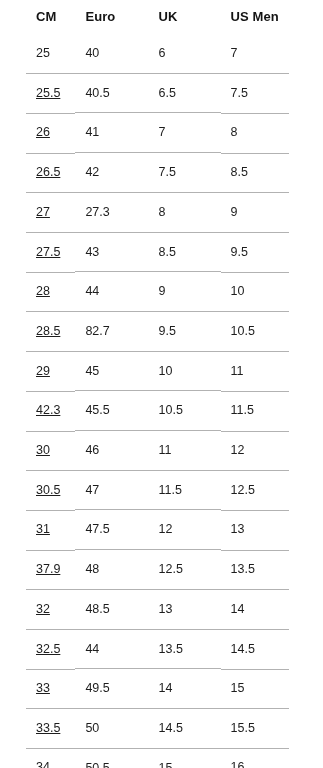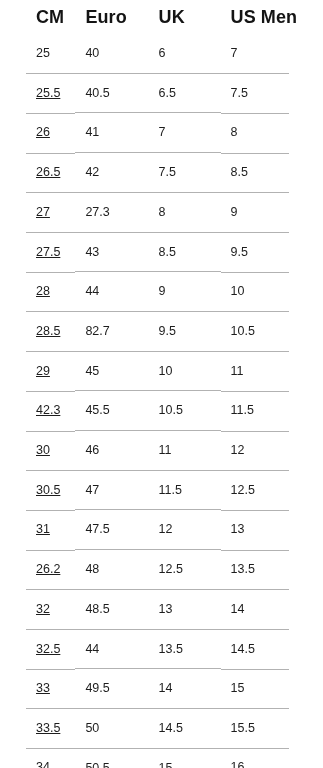--- a/index.html
+++ b/index.html
@@ -47,21 +47,21 @@
     white-space: nowrap;
   }
 
   
   table.size-table th:first-child,
   table.size-table td:first-child {
     padding-left: 36px;
   }
 
   table.size-table thead th {
-    font-size: 18px;
+    font-size: 13px;
     font-weight: bold;
     letter-spacing: 0.1px;
     height: 34px;
     line-height: 34px;
     color: #141414;
   }
 
   table.size-table tbody td {
     font-size: 12.5px;
     font-weight: normal;
@@ -184,21 +184,21 @@
           <td>11.5</td>
           <td>12.5</td>
         </tr>
         <tr class="rule">
           <td>31</td>
           <td>47.5</td>
           <td>12</td>
           <td>13</td>
         </tr>
         <tr class="rule">
-          <td>26.2</td>
+          <td>37.9</td>
           <td>48</td>
           <td>12.5</td>
           <td>13.5</td>
         </tr>
         <tr class="rule">
           <td>32</td>
           <td>48.5</td>
           <td>13</td>
           <td>14</td>
         </tr>

